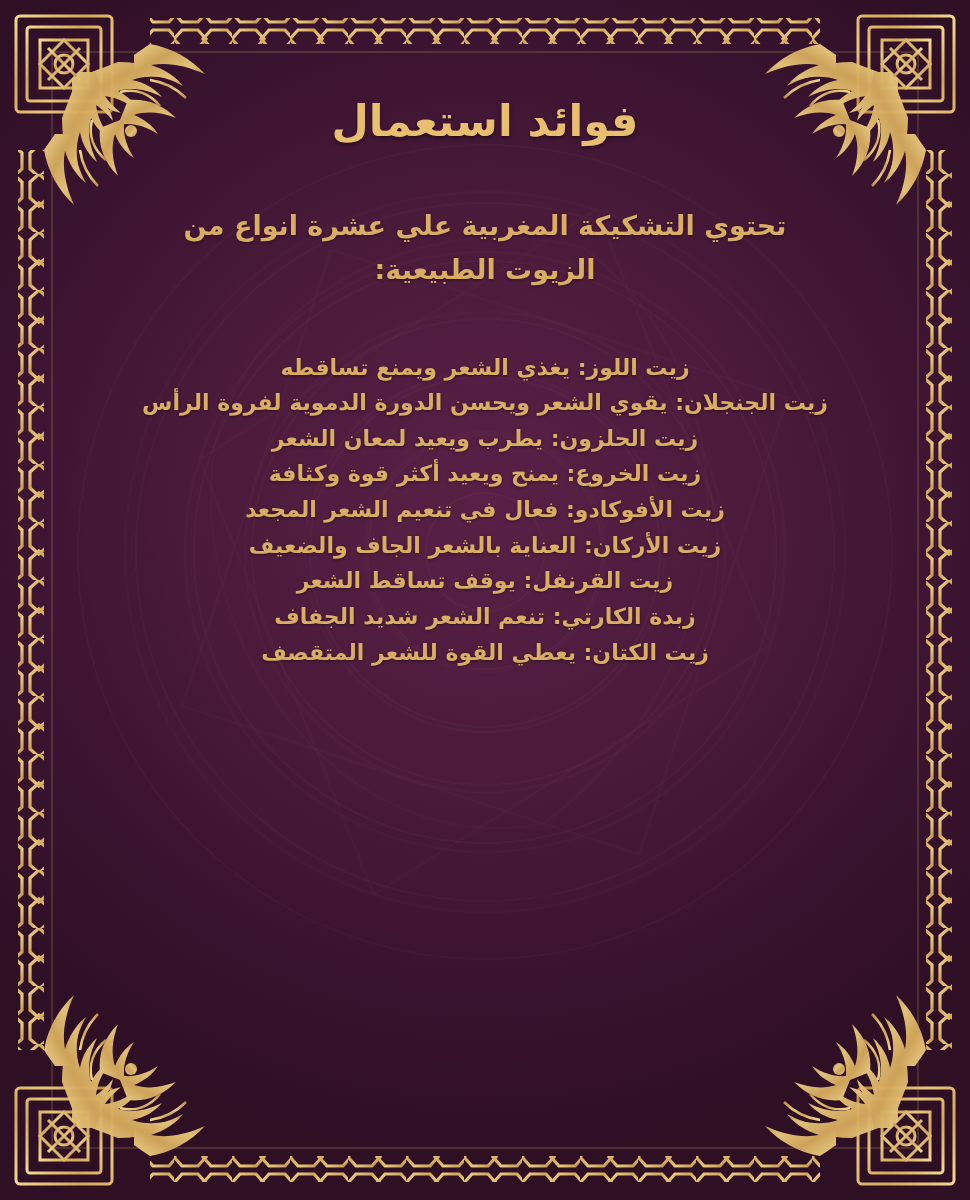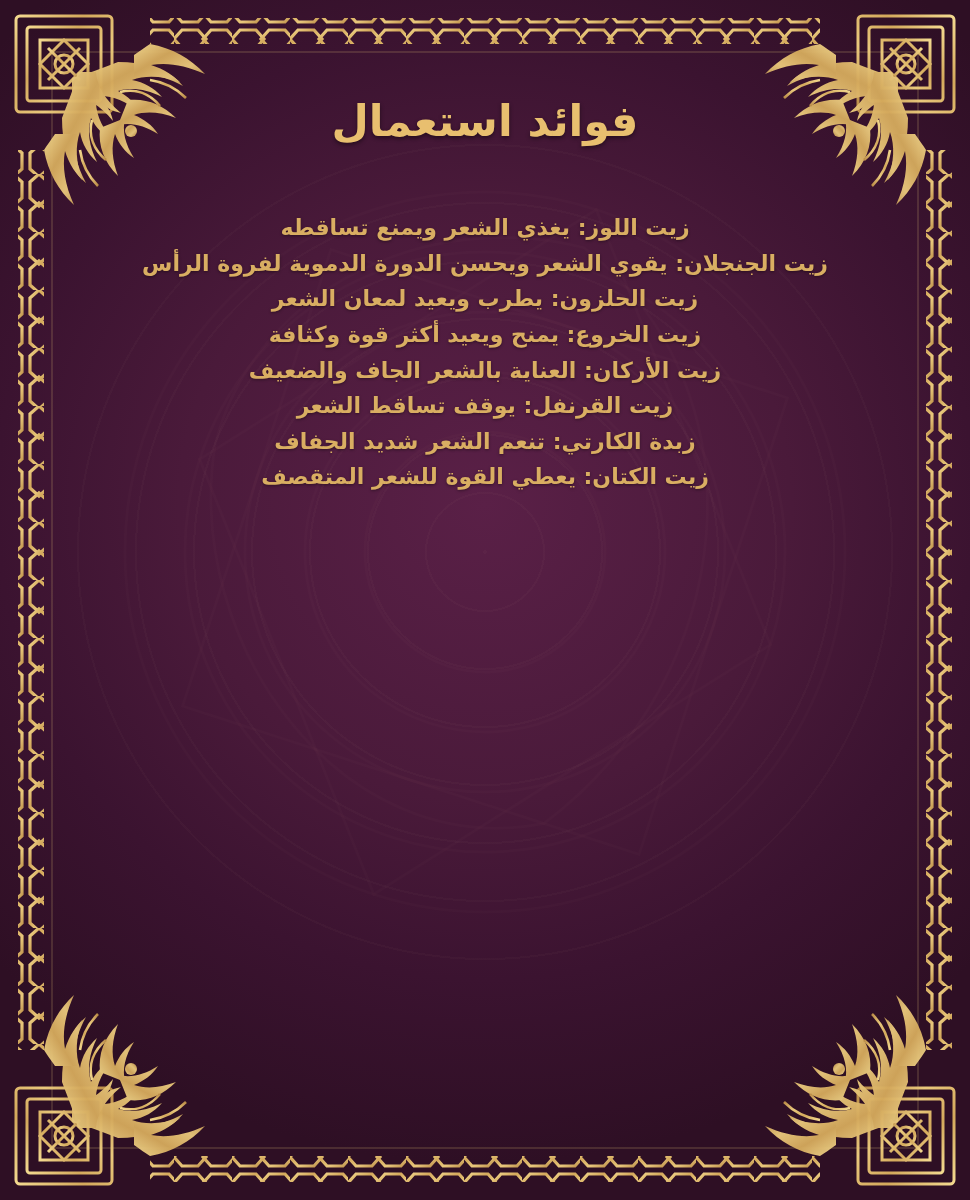--- a/index.html
+++ b/index.html
@@ -199,26 +199,28 @@
     <use href="#cornerArt" x="0" y="0" transform="translate(0,1200) scale(1,-1)"></use>
     <use href="#cornerArt" x="0" y="0" transform="translate(970,1200) scale(-1,-1)"></use>
   </svg>
 
   <div class="content">
 
     <h1 class="title">
       <span class="ln">فوائد استعمال</span>
     </h1>
 
+    <p class="intro">تحتوي التشكيكة المغربية علي عشرة انواع من الزيوت الطبيعية:</p>
 
     <ul class="oil-list">
       <li>زيت اللوز: يغذي الشعر ويمنع تساقطه</li>
       <li>زيت الجنجلان: يقوي الشعر ويحسن الدورة الدموية لفروة الرأس</li>
       <li>زيت الحلزون: يطرب ويعيد لمعان الشعر</li>
       <li>زيت الخروع: يمنح ويعيد أكثر قوة وكثافة</li>
+      <li>زيت الأفوكادو: فعال في تنعيم الشعر المجعد</li>
       <li>زيت الأركان: العناية بالشعر الجاف والضعيف</li>
       <li>زيت القرنفل: يوقف تساقط الشعر</li>
       <li>زبدة الكارتي: تنعم الشعر شديد الجفاف</li>
       <li>زيت الكتان: يعطي القوة للشعر المتقصف</li>
     </ul>
 
   </div>
 </div>
 
 </body></html>

